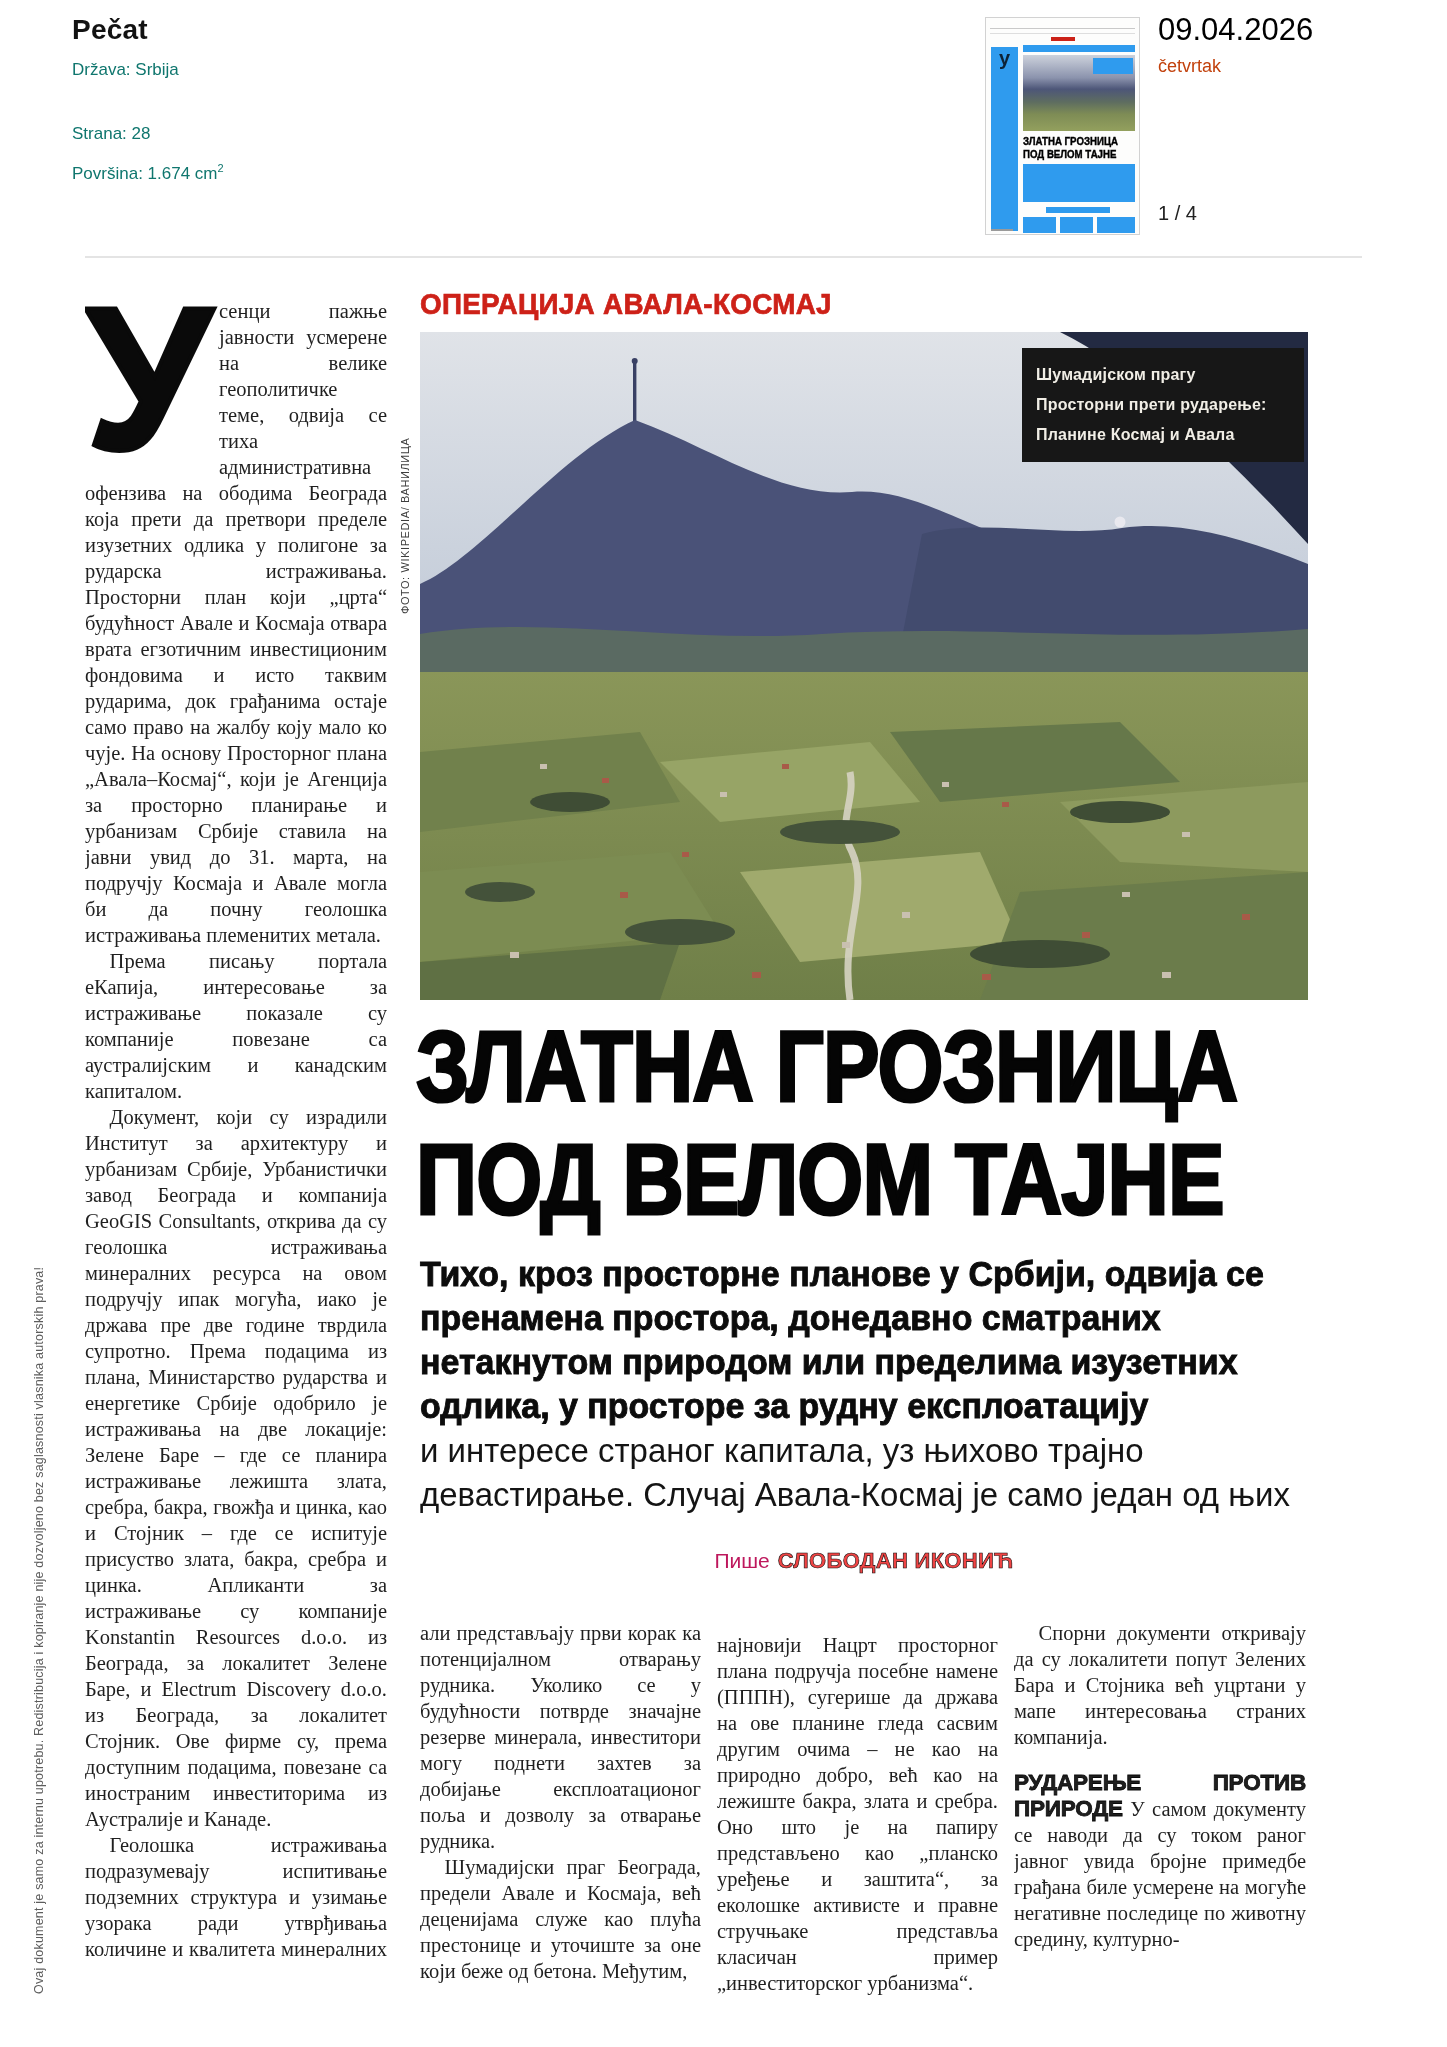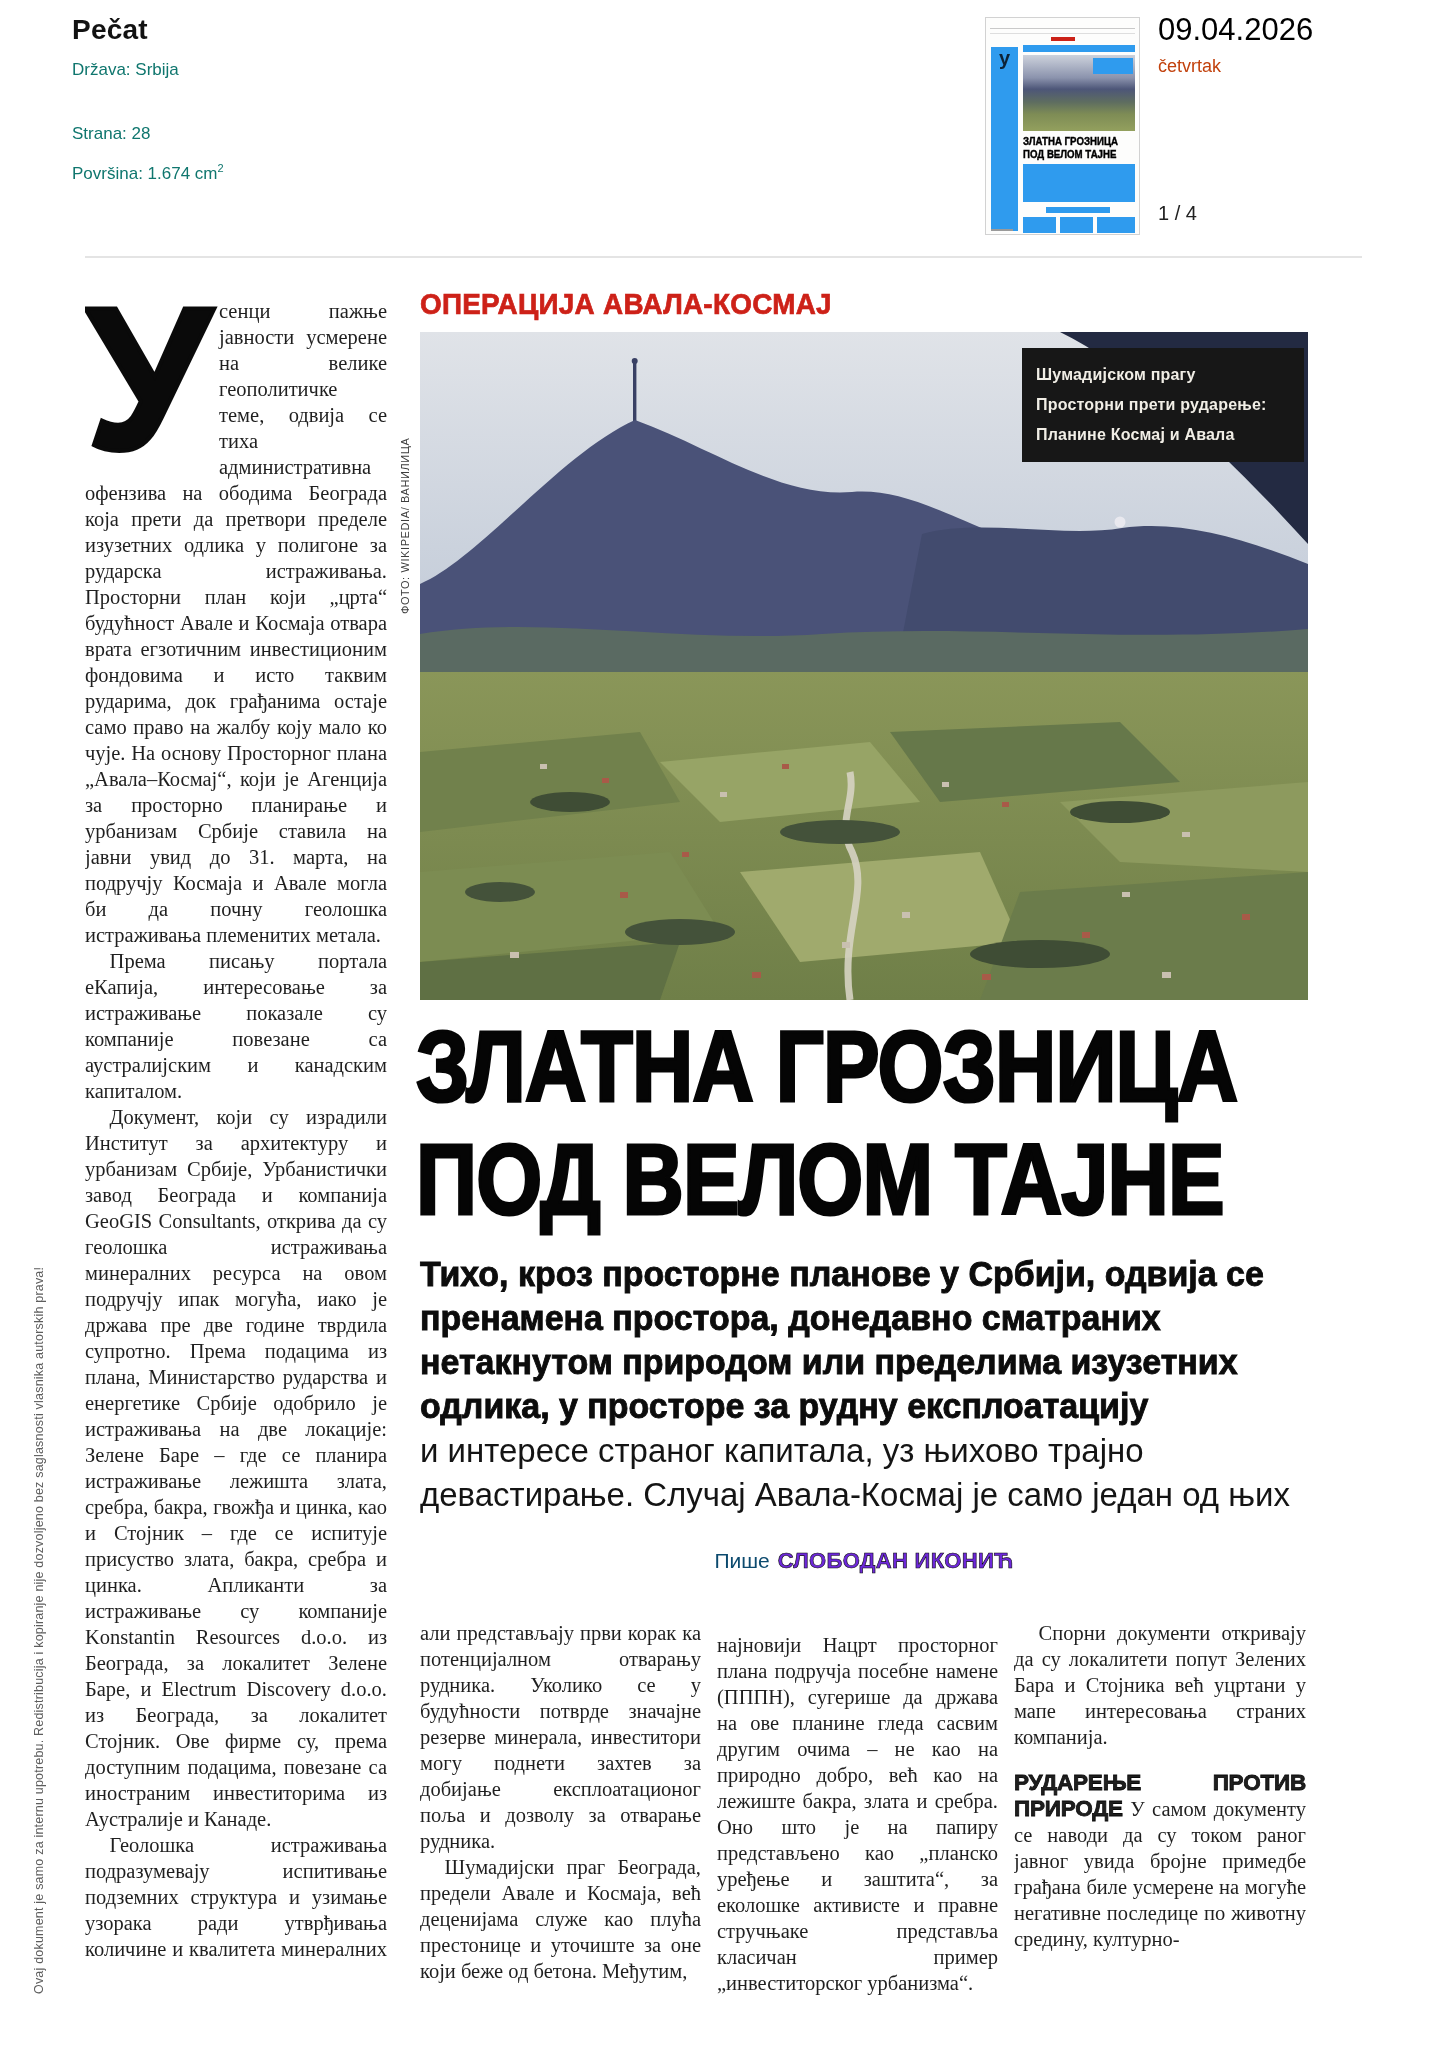--- a/index.html
+++ b/index.html
@@ -64,22 +64,22 @@
   .headline div{font-size:101px;line-height:113px;font-weight:bold;color:#050505;
      -webkit-text-stroke:3.2px #050505;letter-spacing:-1px;transform:scaleX(.84);transform-origin:left;white-space:nowrap;}
 
   .deck{position:absolute;left:420px;top:1252px;width:898px;}
   .deck .bold{font-size:35px;line-height:44px;font-weight:bold;color:#0c0c0c;-webkit-text-stroke:.9px #0c0c0c;
       transform:scaleX(.97);transform-origin:left;}
   .deck .reg{font-size:34px;line-height:44px;font-weight:normal;color:#141414;
       transform:scaleX(.97);transform-origin:left;}
 
   .byline{position:absolute;left:420px;top:1548px;width:888px;text-align:center;}
-  .by-label{font-size:21px;color:#0c4a6e;margin-right:8px;}
-  .by-name{font-size:22px;font-weight:bold;color:#6d28d9;-webkit-text-stroke:.6px #0a0a0a;letter-spacing:.3px;}
+  .by-label{font-size:21px;color:#be185d;margin-right:8px;}
+  .by-name{font-size:22px;font-weight:bold;color:#ef4444;-webkit-text-stroke:.6px #0a0a0a;letter-spacing:.3px;}
 
   .bcol{position:absolute;top:1620px;height:390px;overflow:hidden;}
   .bcol2{left:420px;width:281px;}
   .bcol3{left:717px;width:281px;margin-top:12px;}
   .bcol4{left:1014px;width:292px;}
   .bcol p+p{margin-top:0;}
   .bcol4 p.sub{margin-top:20px;}
   .run-subhead{font-family:"Liberation Sans",sans-serif;font-weight:bold;font-size:22.5px;
      -webkit-text-stroke:.8px #0a0a0a;letter-spacing:-.2px;}
 

